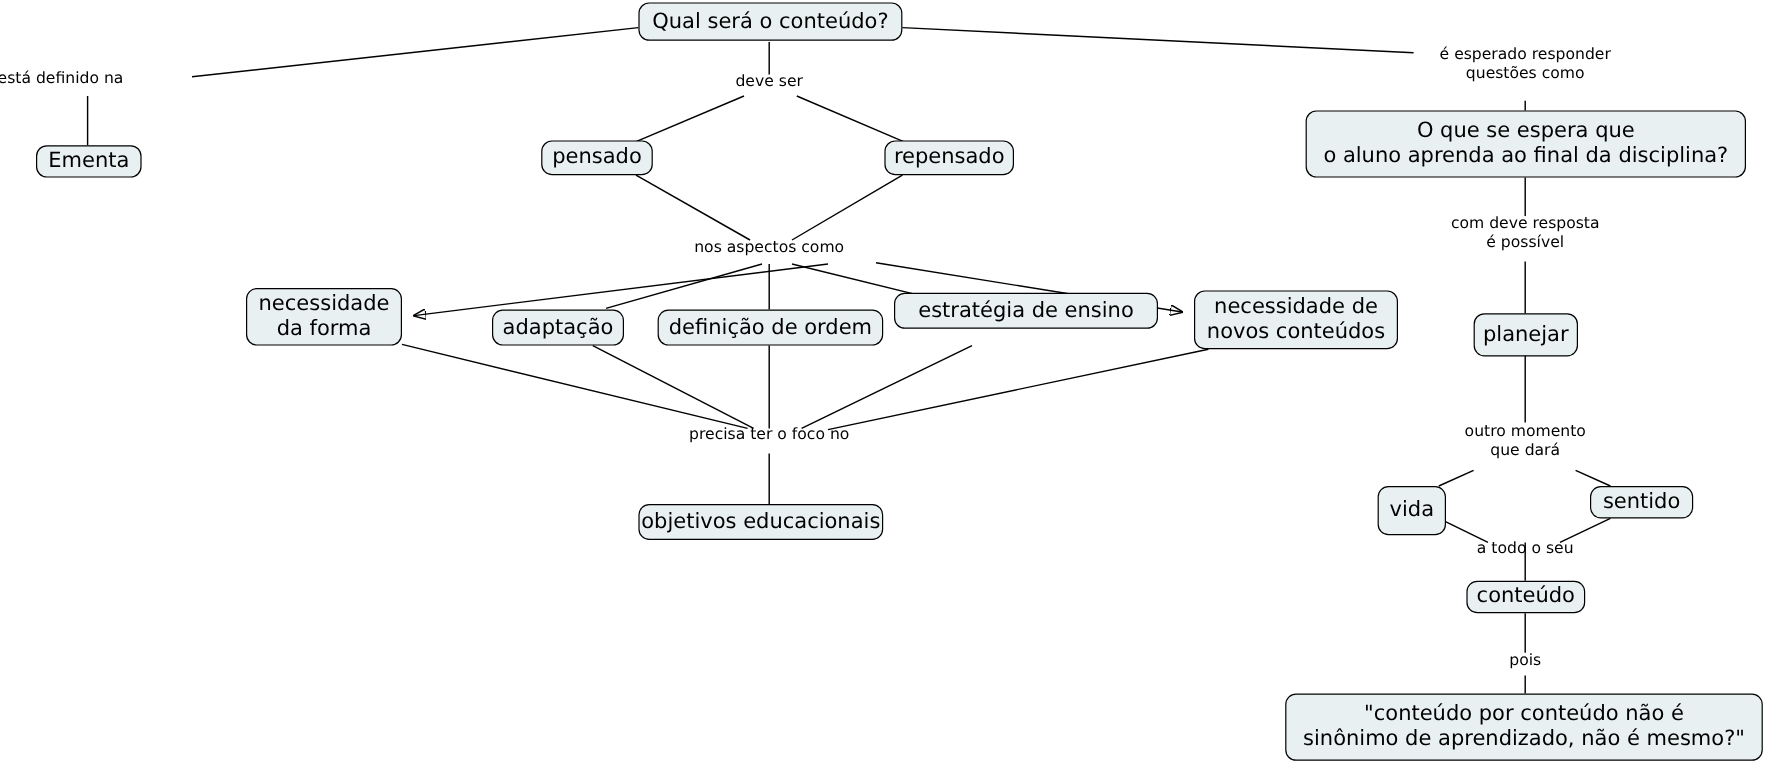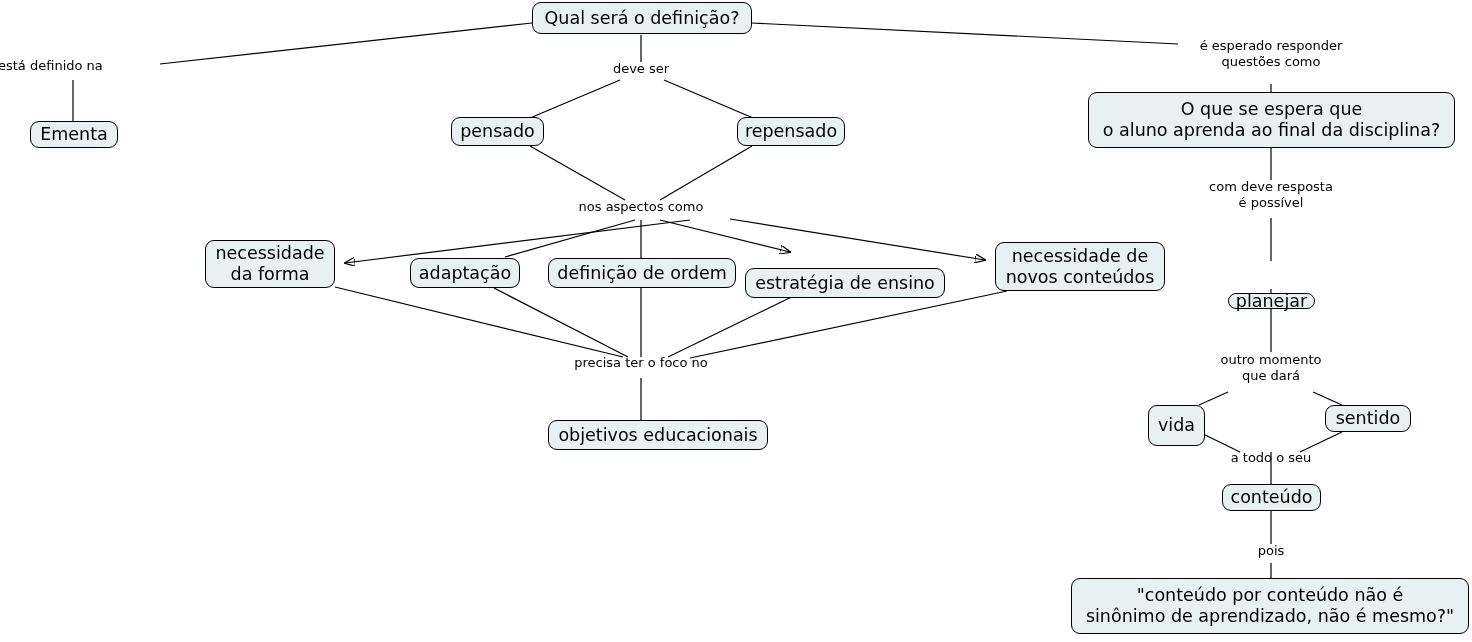--- a/index.html
+++ b/index.html
@@ -113,46 +113,46 @@
     <line x1="1199" y1="432" x2="1240" y2="452"></line>
     <line x1="1342" y1="432" x2="1300" y2="452"></line>
 
     <line x1="1271" y1="452" x2="1271" y2="484"></line>
 
     <line x1="1271" y1="511" x2="1271" y2="544"></line>
 
     <line x1="1271" y1="563" x2="1271" y2="578"></line>
   </svg>
 
-  <div class="node" style="left:532px; top:2px; width:220px; height:32px;">Qual será o definição?</div>
+  <div class="node" style="left:532px; top:2px; width:220px; height:32px;">Qual será o conteúdo?</div>
 
   <div class="node" style="left:30px; top:121px; width:88px; height:27px;">Ementa</div>
 
   <div class="node" style="left:451px; top:117px; width:93px; height:29px;">pensado</div>
 
   <div class="node" style="left:737px; top:117px; width:108px; height:29px;">repensado</div>
 
   <div class="node" style="left:205px; top:240px; width:130px; height:48px;">necessidade
 da forma</div>
 
   <div class="node" style="left:410px; top:258px; width:110px; height:30px;">adaptação</div>
 
   <div class="node" style="left:548px; top:258px; width:188px; height:30px;">definição de ordem</div>
 
-  <div class="node" style="left:745px; top:268px; width:200px; height:30px;">estratégia de ensino</div>
+  <div class="node" style="left:745px; top:244px; width:220px; height:30px;">estratégia de ensino</div>
 
   <div class="node" style="left:995px; top:242px; width:170px; height:49px;">necessidade de
 novos conteúdos</div>
 
-  <div class="node" style="left:532px; top:420px; width:220px; height:30px;margin-left:16px;">objetivos educacionais</div>
+  <div class="node" style="left:532px; top:420px; width:204px; height:30px;">objetivos educacionais</div>
 
   <div class="node" style="left:1088px; top:92px; width:367px; height:56px;">O que se espera que
 o aluno aprenda ao final da disciplina?</div>
 
-  <div class="node" style="left:1228px; top:261px; width:87px; height:16px;margin-top:32px;">planejar</div>
+  <div class="node" style="left:1228px; top:261px; width:87px; height:36px;">planejar</div>
 
   <div class="node" style="left:1148px; top:405px; width:57px; height:41px;">vida</div>
 
   <div class="node" style="left:1325px; top:405px; width:86px; height:27px;">sentido</div>
 
   <div class="node" style="left:1222px; top:484px; width:99px; height:27px;">conteúdo</div>
 
   <div class="node" style="left:1071px; top:578px; width:398px; height:56px;">"conteúdo por conteúdo não é
 sinônimo de aprendizado, não é mesmo?"</div>
 

